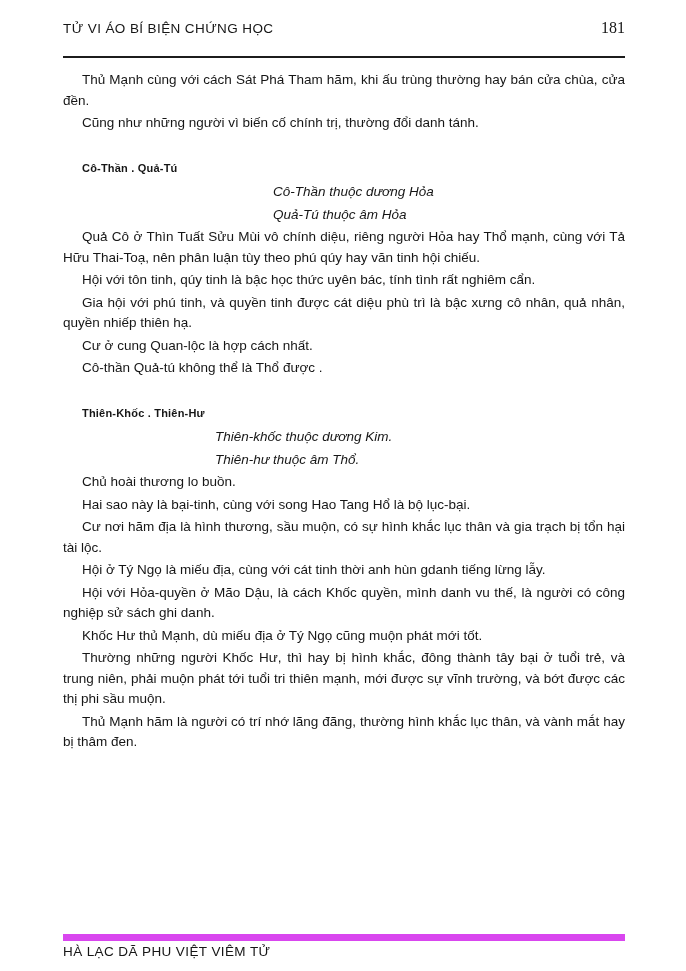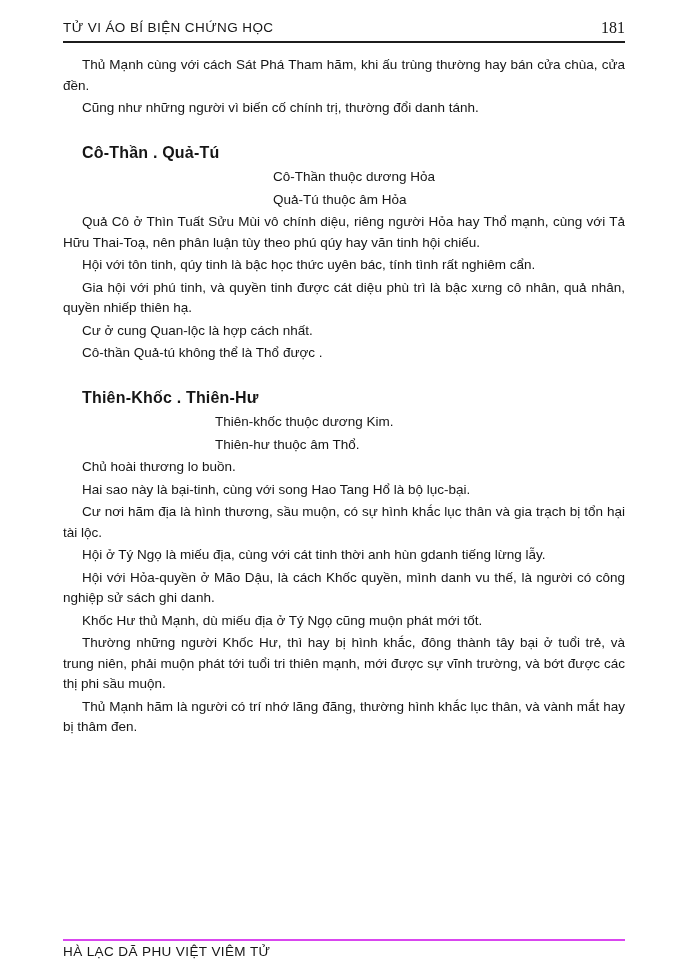--- a/index.html
+++ b/index.html
@@ -17,23 +17,23 @@
     overflow: hidden;
     box-sizing: border-box;
   }
   .page-inner {
     padding: 20px 61px 0 63px;
   }
   
   .page-header {
     display: flex;
     justify-content: space-between;
-    align-items: flex-start;
+    align-items: flex-end;
     border-bottom: 2px solid #1c1c1c;
-    padding-bottom: 5px;
+    padding-bottom: 20px;
     gap: 10px;
   }
   .page-header .title {
     font-size: 13.5px;
     letter-spacing: 0.4px;
     white-space: nowrap;
   }
   .page-header .page-number {
     font-family: Liberation Serif, serif;
     font-size: 16px;
@@ -47,35 +47,36 @@
   }
   .para {
     margin: 0 0 2px 0;
     text-align: justify;
     text-indent: 19px;
   }
   .section-heading {
     margin: 24px 0 4px 0;
     padding-left: 19px;
     font-weight: bold;
-    font-size: 16px;
+    font-size: 11px;
     letter-spacing: 0.2px;
   }
   .subline {
     margin: 0 0 2px 0;
+    font-style: italic;
   }
   .subline.indent-a { padding-left: 210px; }
   .subline.indent-b { padding-left: 152px; }
   
   .page-footer {
     position: absolute;
     left: 63px;
     right: 61px;
     bottom: 12px;
-    border-top: 2px solid #d946ef;
+    border-top: 7px solid #d946ef;
     padding-top: 3px;
     font-size: 13.5px;
     letter-spacing: 0.4px;
   }
 </style>
 </head>
 <body>
 
 <div class="page">
   <div class="page-inner">

